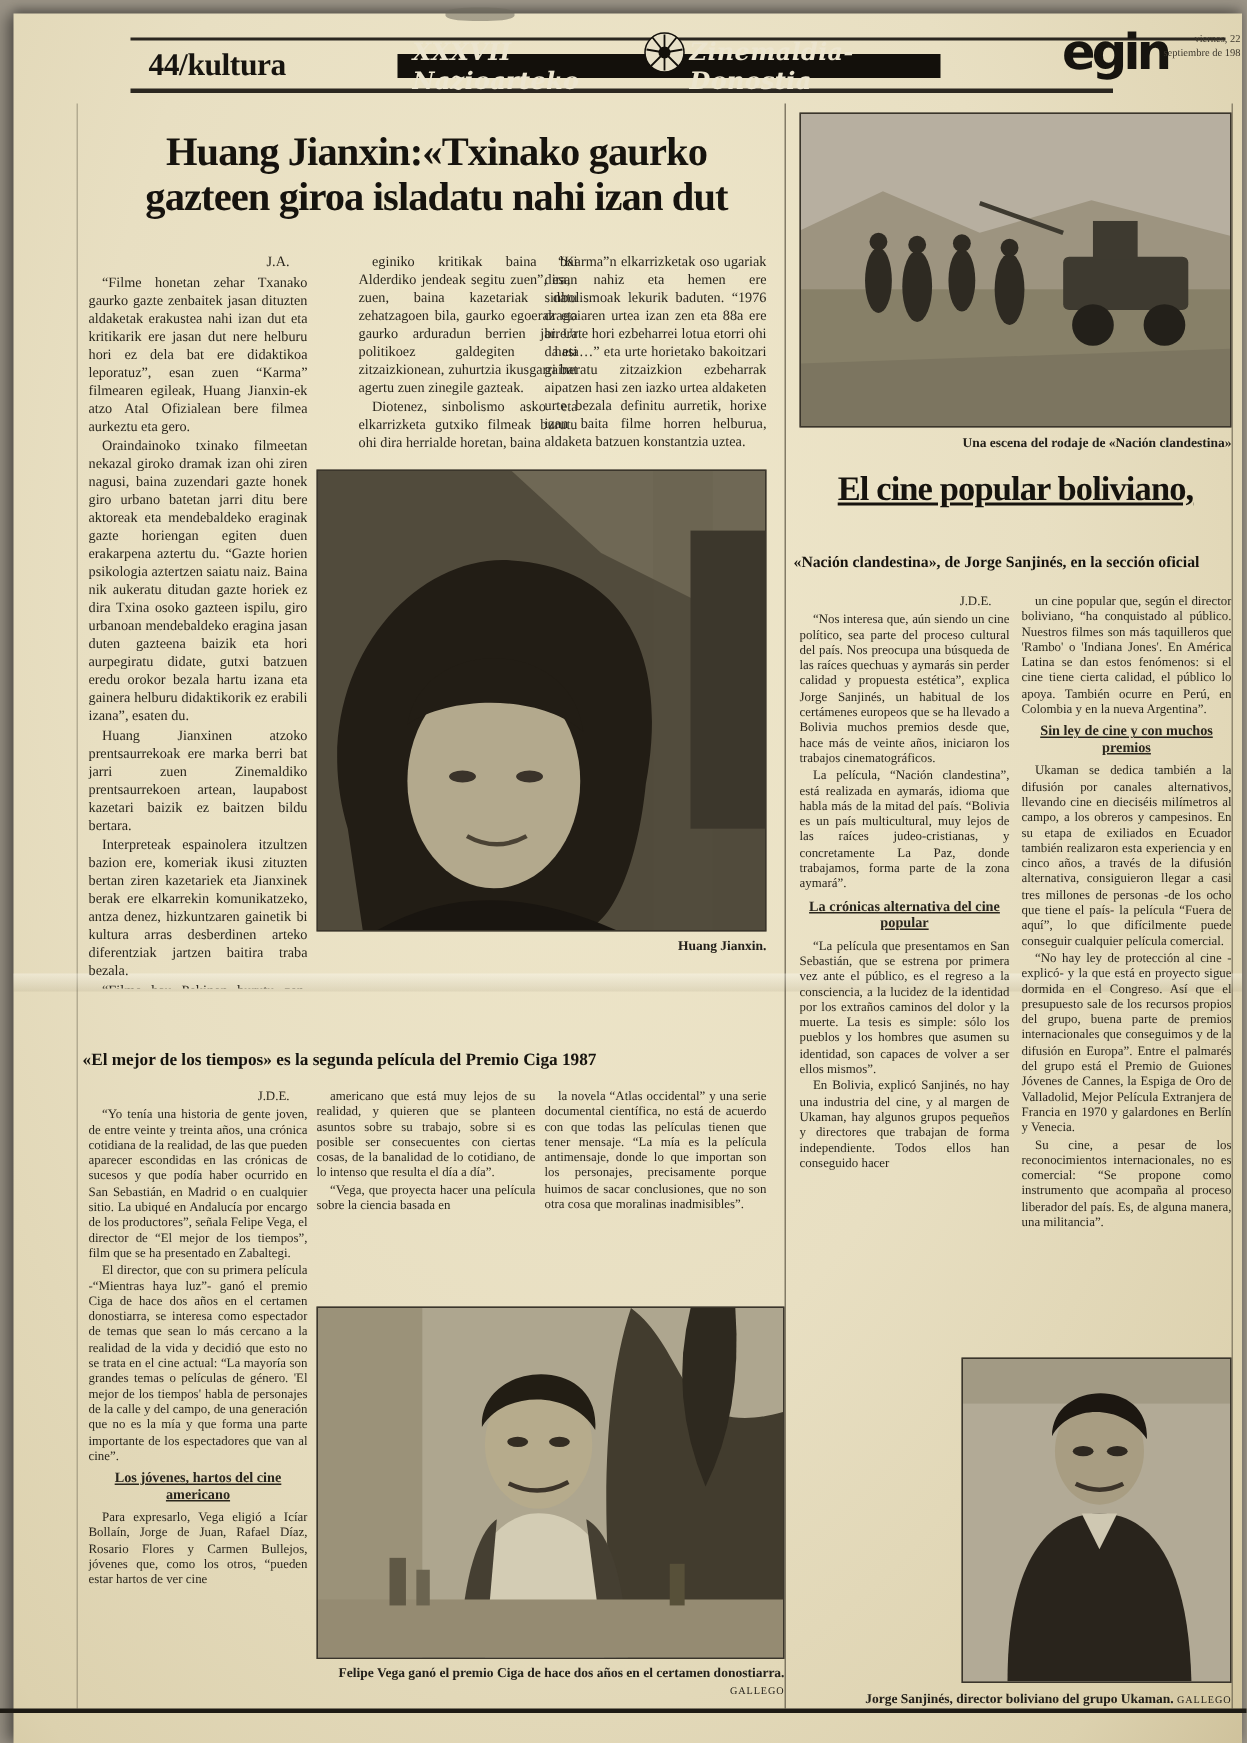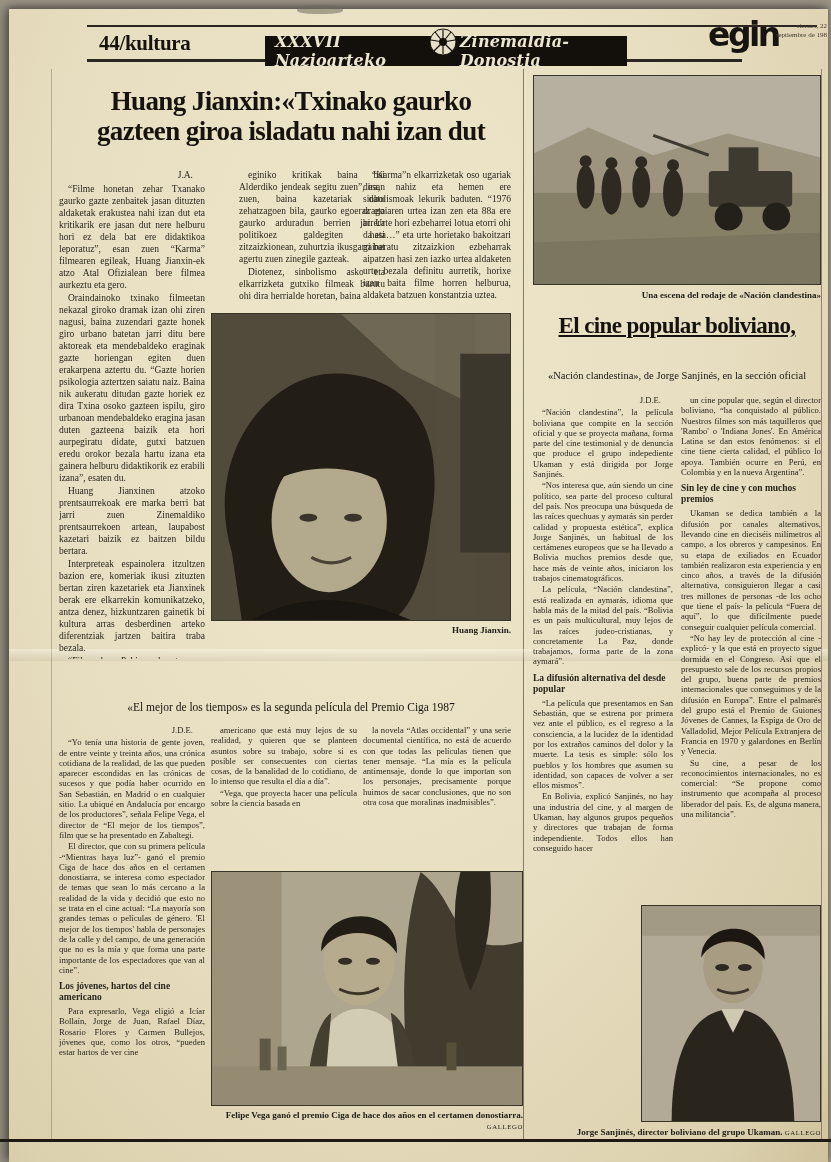--- a/index.html
+++ b/index.html
@@ -16,21 +16,21 @@
   .smudge{position:absolute;left:288px;top:-4px;width:46px;height:9px;background:#6e695d;border-radius:40%;opacity:.55;}
   .crease{position:absolute;left:0;top:640px;width:100%;height:12px;
     background:linear-gradient(to bottom, rgba(255,255,250,.35), rgba(110,100,75,.10));pointer-events:none;}
 
   
   .hdr-rule{position:absolute;background:#2b2720;}
   .hdr-rule-top{left:78px;top:16px;width:730px;height:2px;}
   .hdr-rule-mid{left:78px;top:50px;width:655px;height:3px;}
   .section-label{position:absolute;left:90px;top:22px;font-size:21px;font-weight:bold;color:#17140f;letter-spacing:-0.3px;}
   .banner{
-    position:absolute;left:256px;top:27px;width:362px;height:30px;background:#13100b;z-index:3;
+    position:absolute;left:256px;top:27px;width:362px;height:16px;background:#13100b;z-index:3;
     display:flex;align-items:center;justify-content:space-between;padding:0 10px;box-sizing:border-box;
     color:#ece5cf;font-style:italic;font-weight:bold;font-size:16px;font-family:"DejaVu Serif",serif;
     letter-spacing:0.2px;
   }
   .shell{width:34px;height:40px;margin-top:-14px;flex:0 0 auto;}
   .masthead{position:absolute;left:699px;top:6px;font-family:"DejaVu Sans",sans-serif;font-weight:bold;
     font-size:33px;letter-spacing:-2.5px;color:#17140f;}
   .dateline{position:absolute;left:760px;top:13px;width:58px;text-align:right;
     font-size:7px;line-height:8.5px;color:#3c372d;}
 
@@ -43,22 +43,22 @@
 
   
   .article{position:absolute;color:#2a261d;}
   .head-xl{margin:0;position:absolute;left:0;width:100%;text-align:center;font-weight:bold;
     color:#16130e;line-height:1.1;letter-spacing:-0.6px;}
   .head-xl .hl{display:block;}
   .col{position:absolute;overflow:hidden;text-align:justify;}
   .col p{margin:0 0 1px 0;text-indent:9px;}
   .q{}
   .byline{text-align:right;padding-right:12px;margin-bottom:2px;text-indent:0;}
-  .inhead{font-weight:bold;text-align:left;margin:6px 0 3px 0;}
-  .subhead{position:absolute;left:0;width:100%;text-align:center;font-weight:normal;color:#17140f;}
+  .inhead{font-weight:bold;text-align:center;margin:6px 0 3px 0;text-decoration:underline;}
+  .subhead{position:absolute;left:0;width:100%;font-weight:bold;color:#17140f;}
   .photo{position:absolute;margin:0;border:1px solid #3a352b;box-sizing:border-box;overflow:hidden;
     background:#8a8372;}
   .photo svg{display:block;width:100%;height:100%;}
   .cap{position:absolute;font-weight:bold;font-size:9px;line-height:10.5px;color:#23201a;text-align:right;}
   .credit{font-weight:normal;font-size:6.8px;letter-spacing:0.6px;}
 
   
   .huang{left:46px;top:72px;width:472px;height:560px;}
   .huang .head-xl{top:6px;font-size:27px;}
   .huang .col{font-size:9.5px;line-height:12px;}
@@ -245,24 +245,23 @@
     </figure>
     <figcaption class="cap cap-rodaje">Una escena del rodaje de «Nación clandestina»</figcaption>
 
     <h1 class="head-xl">
       <span class="hl">El cine popular boliviano,</span>
     </h1>
     <div class="subhead">«Nación clandestina», de Jorge Sanjinés, en la sección oficial</div>
 
     <div class="col c1">
       <div class="byline">J.D.E.</div>
-      <p>“Nación clandestina”, la película boliviana que compite en la sección oficial y que se proyecta mañana, forma parte del cine testimonial y de denuncia que produce el grupo indepediente Ukaman y está dirigida por Jorge Sanjinés.</p>
       <p>“Nos interesa que, aún siendo un cine político, sea parte del proceso cultural del país. Nos preocupa una búsqueda de las raíces quechuas y aymarás sin perder calidad y propuesta estética”, explica Jorge Sanjinés, un habitual de los certámenes europeos que se ha llevado a Bolivia muchos premios desde que, hace más de veinte años, iniciaron los trabajos cinematográficos.</p>
       <p>La película, “Nación clandestina”, está realizada en aymarás, idioma que habla más de la mitad del país. “Bolivia es un país multicultural, muy lejos de las raíces judeo-cristianas, y concretamente La Paz, donde trabajamos, forma parte de la zona aymará”.</p>
-      <div class="inhead">La difusión alternativa del desde popular</div>
+      <div class="inhead">La crónicas alternativa del cine popular</div>
       <p>“La película que presentamos en San Sebastián, que se estrena por primera vez ante el público, es el regreso a la consciencia, a la lucidez de la identidad por los extraños caminos del dolor y la muerte. La tesis es simple: sólo los pueblos y los hombres que asumen su identidad, son capaces de volver a ser ellos mismos”.</p>
       <p>En Bolivia, explicó Sanjinés, no hay una industria del cine, y al margen de Ukaman, hay algunos grupos pequeños y directores que trabajan de forma independiente. Todos ellos han conseguido hacer</p>
     </div>
     <div class="col c2">
       <p>un cine popular que, según el director boliviano, “ha conquistado al público. Nuestros filmes son más taquilleros que 'Rambo' o 'Indiana Jones'. En América Latina se dan estos fenómenos: si el cine tiene cierta calidad, el público lo apoya. También ocurre en Perú, en Colombia y en la nueva Argentina”.</p>
       <div class="inhead">Sin ley de cine y con muchos premios</div>
       <p>Ukaman se dedica también a la difusión por canales alternativos, llevando cine en dieciséis milímetros al campo, a los obreros y campesinos. En su etapa de exiliados en Ecuador también realizaron esta experiencia y en cinco años, a través de la difusión alternativa, consiguieron llegar a casi tres millones de personas -de los ocho que tiene el país- la película “Fuera de aquí”, lo que difícilmente puede conseguir cualquier película comercial.</p>
       <p>“No hay ley de protección al cine -explicó- y la que está en proyecto sigue dormida en el Congreso. Así que el presupuesto sale de los recursos propios del grupo, buena parte de premios internacionales que conseguimos y de la difusión en Europa”. Entre el palmarés del grupo está el Premio de Guiones Jóvenes de Cannes, la Espiga de Oro de Valladolid, Mejor Película Extranjera de Francia en 1970 y galardones en Berlín y Venecia.</p>
       <p>Su cine, a pesar de los reconocimientos internacionales, no es comercial: “Se propone como instrumento que acompaña al proceso liberador del país. Es, de alguna manera, una militancia”.</p>
     </div>

